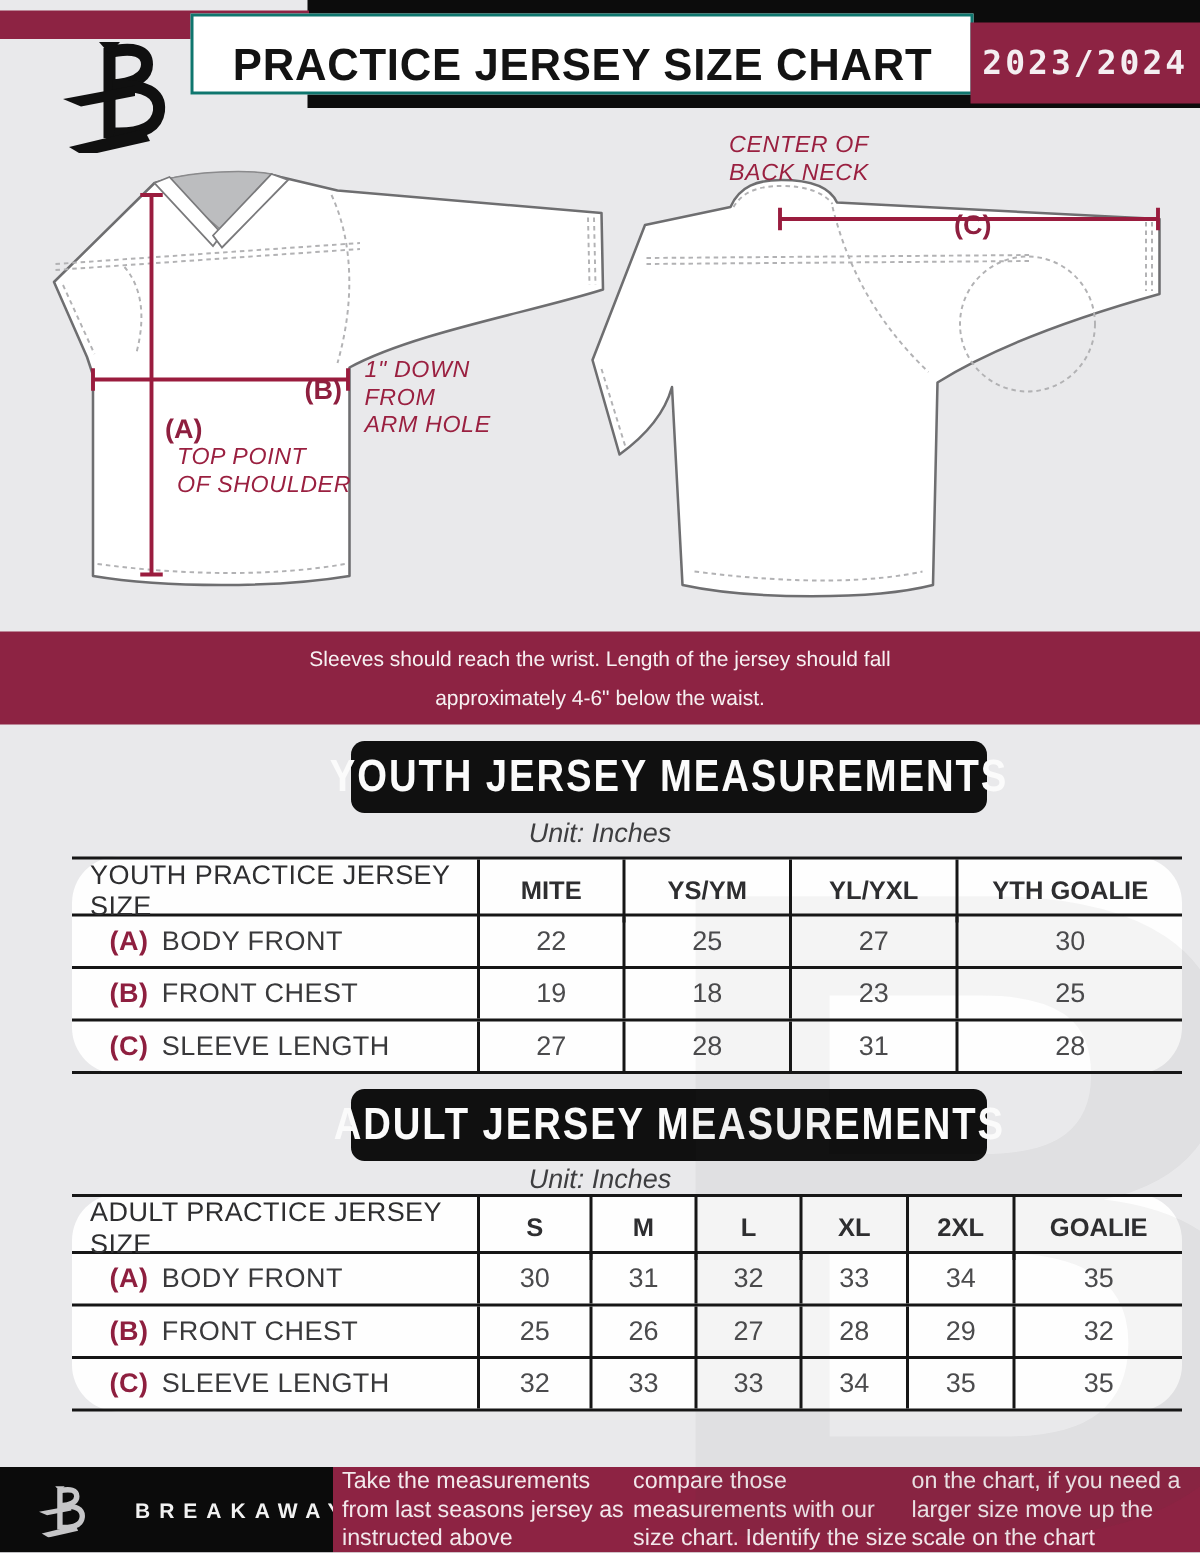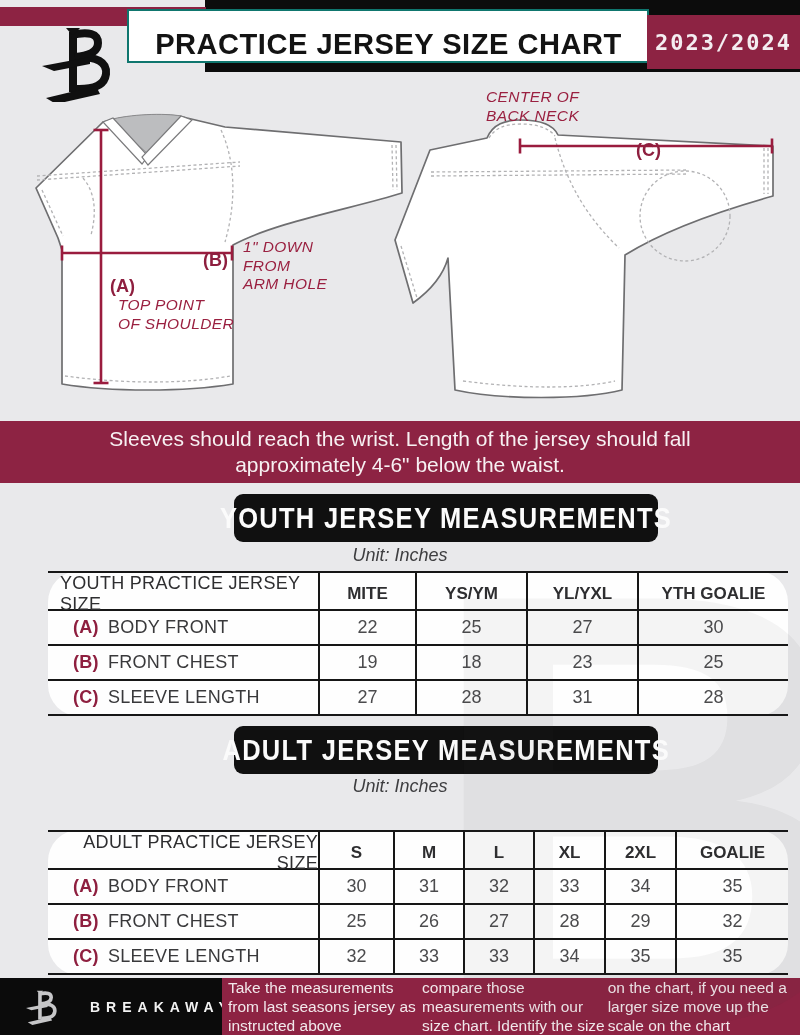--- a/index.html
+++ b/index.html
@@ -20,21 +20,21 @@
   .logo{position:absolute;left:42px;top:26px;}
 
   
   .ann{position:absolute;color:#9a2040;font-style:italic;font-size:15.5px;line-height:18.5px;
        letter-spacing:.4px;white-space:nowrap;}
   .ann-key{position:absolute;color:#8e1f3f;font-weight:bold;font-size:18px;font-style:normal;}
 
   
   .banner{position:absolute;left:0;top:421px;width:800px;height:62px;background:#8d2343;
           display:flex;flex-direction:column;align-items:center;justify-content:center;}
-  .banner div{color:#f7f0f2;font-size:21px;line-height:26px;}
+  .banner div{color:#f7f0f2;font-size:14px;line-height:26px;}
 
   
   .pill{position:absolute;left:186px;width:424px;height:48px;background:#101010;border-radius:9px;
         display:flex;align-items:center;justify-content:center;margin-left:48px;}
   .pill span{color:#fbfbfb;font-weight:bold;font-size:30px;letter-spacing:1.5px;
              transform:scaleX(.85);white-space:nowrap;}
   .unit{position:absolute;left:0;width:800px;text-align:center;font-style:italic;
         font-size:18px;color:#3e3e40;}
 
   
@@ -218,21 +218,21 @@
       <div class="td v">31</div>
       <div class="td v">28</div>
     </div>
   </div>
 
   <div class="pill" style="top:726px;">
     <span>ADULT JERSEY MEASUREMENTS</span>
   </div>
   <div class="unit" style="top:776px;">Unit: Inches</div>
 
-  <div class="tbl adult-tbl" style="top:830px;text-align:right;">
+  <div class="tbl adult-tbl" style="top:796px;">
     <div class="tr head">
       <div class="td lab">ADULT PRACTICE JERSEY SIZE</div>
       <div class="td v">S</div>
       <div class="td v">M</div>
       <div class="td v">L</div>
       <div class="td v">XL</div>
       <div class="td v">2XL</div>
       <div class="td v">GOALIE</div>
     </div>
     <div class="tr row">

